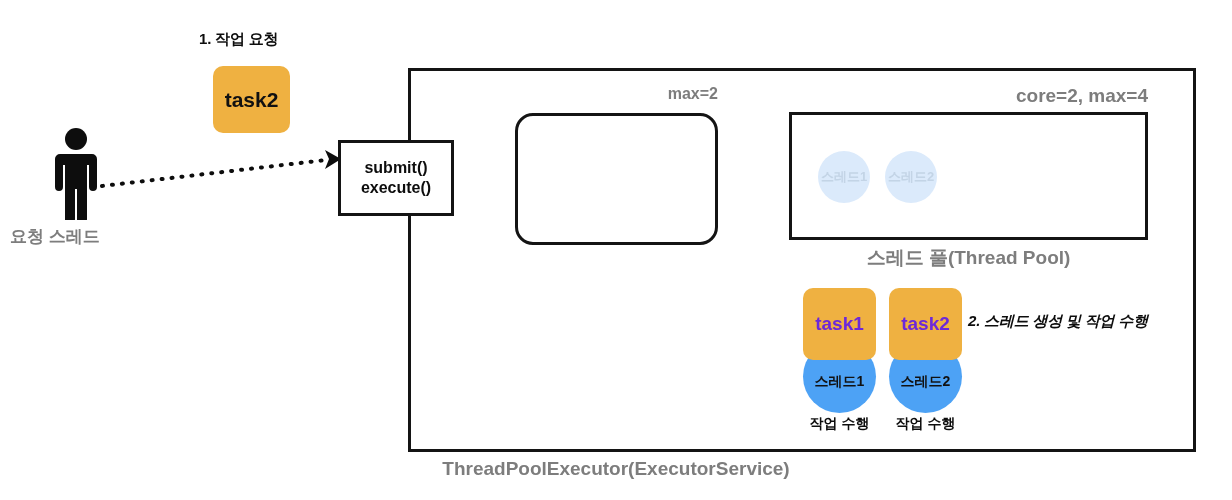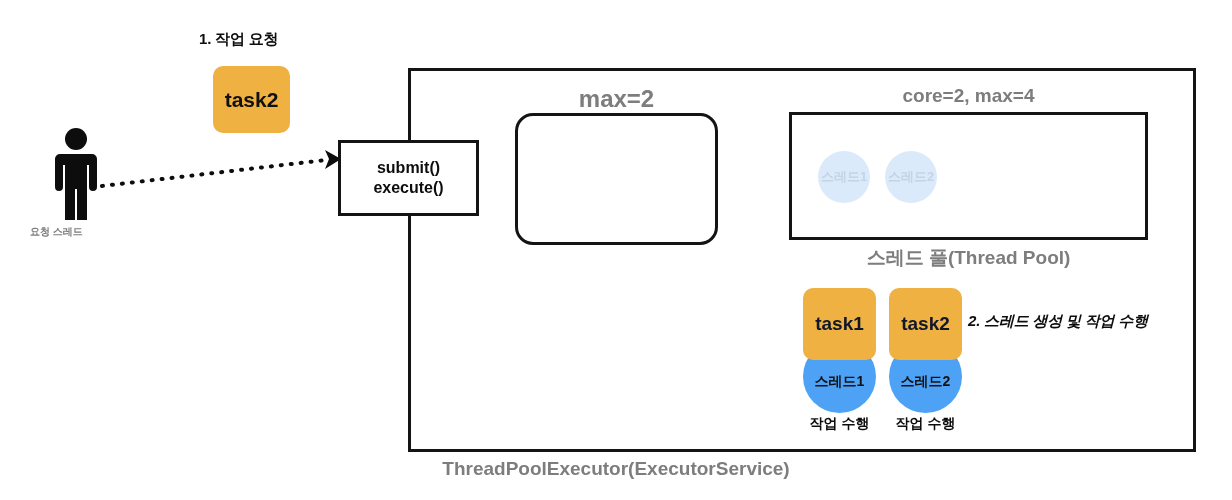--- a/index.html
+++ b/index.html
@@ -54,22 +54,22 @@
     font-size: 21px;
     font-weight: bold;
   }
 
   
   #person-wrap {
     left: 48px; top: 128px;
     width: 56px; height: 92px;
   }
   #person-label {
-    left: 30px; top: 225px;
-    font-size: 10px;
+    left: 10px; top: 225px;
+    font-size: 17px;
     text-align: right;
   }
 
   
   #request-arrow {
     left: 100px; top: 148px;
     width: 245px; height: 40px;
   }
 
   
@@ -83,63 +83,63 @@
   #executor-caption {
     left: 0px; top: 458px;
     width: 1232px;
     text-align: center;
     font-size: 19px;
   }
 
   
   #submit-box {
     left: 338px; top: 140px;
-    width: 141px; height: 76px;
+    width: 116px; height: 76px;
     border: 3px solid #141414;
     box-sizing: border-box;
     background: #ffffff;
     display: flex;
     flex-direction: column;
     align-items: center;
     justify-content: center;
     line-height: 1.22;
   }
   #submit-box .api-line {
     color: #0d0d0d;
     font-size: 16px;
     font-weight: bold;
   }
 
   
   #queue-cap {
     left: 515px; top: 85px;
     width: 203px;
-    text-align: center;
-    font-size: 24px;
+    text-align: right;
+    font-size: 16px;
   }
   #queue-box {
     left: 515px; top: 113px;
     width: 203px; height: 132px;
     border: 3px solid #141414;
     border-radius: 18px;
     box-sizing: border-box;
     background: #ffffff;
   }
   #queue-name {
     left: 505px; top: 248px;
     width: 223px;
     text-align: center;
     font-size: 19px;
   }
 
   
   #pool-cap {
     left: 789px; top: 85px;
     width: 359px;
-    text-align: center;
+    text-align: right;
     font-size: 19px;
   }
   #pool-box {
     left: 789px; top: 112px;
     width: 359px; height: 128px;
     border: 3px solid #141414;
     box-sizing: border-box;
     background: #ffffff;
   }
   #pool-name {
@@ -200,21 +200,21 @@
     position: absolute;
     left: 0; top: 0;
     width: 73px; height: 72px;
     background: #efb141;
     border-radius: 10px;
     display: flex;
     align-items: center;
     justify-content: center;
   }
   .run-task span {
-    color: #0f172a;
+    color: #6d28d9;
     font-size: 19px;
     font-weight: bold;
   }
   .run-status {
     position: absolute;
     top: 127px;
     left: -10px;
     width: 93px;
     text-align: center;
     font-size: 14px;

